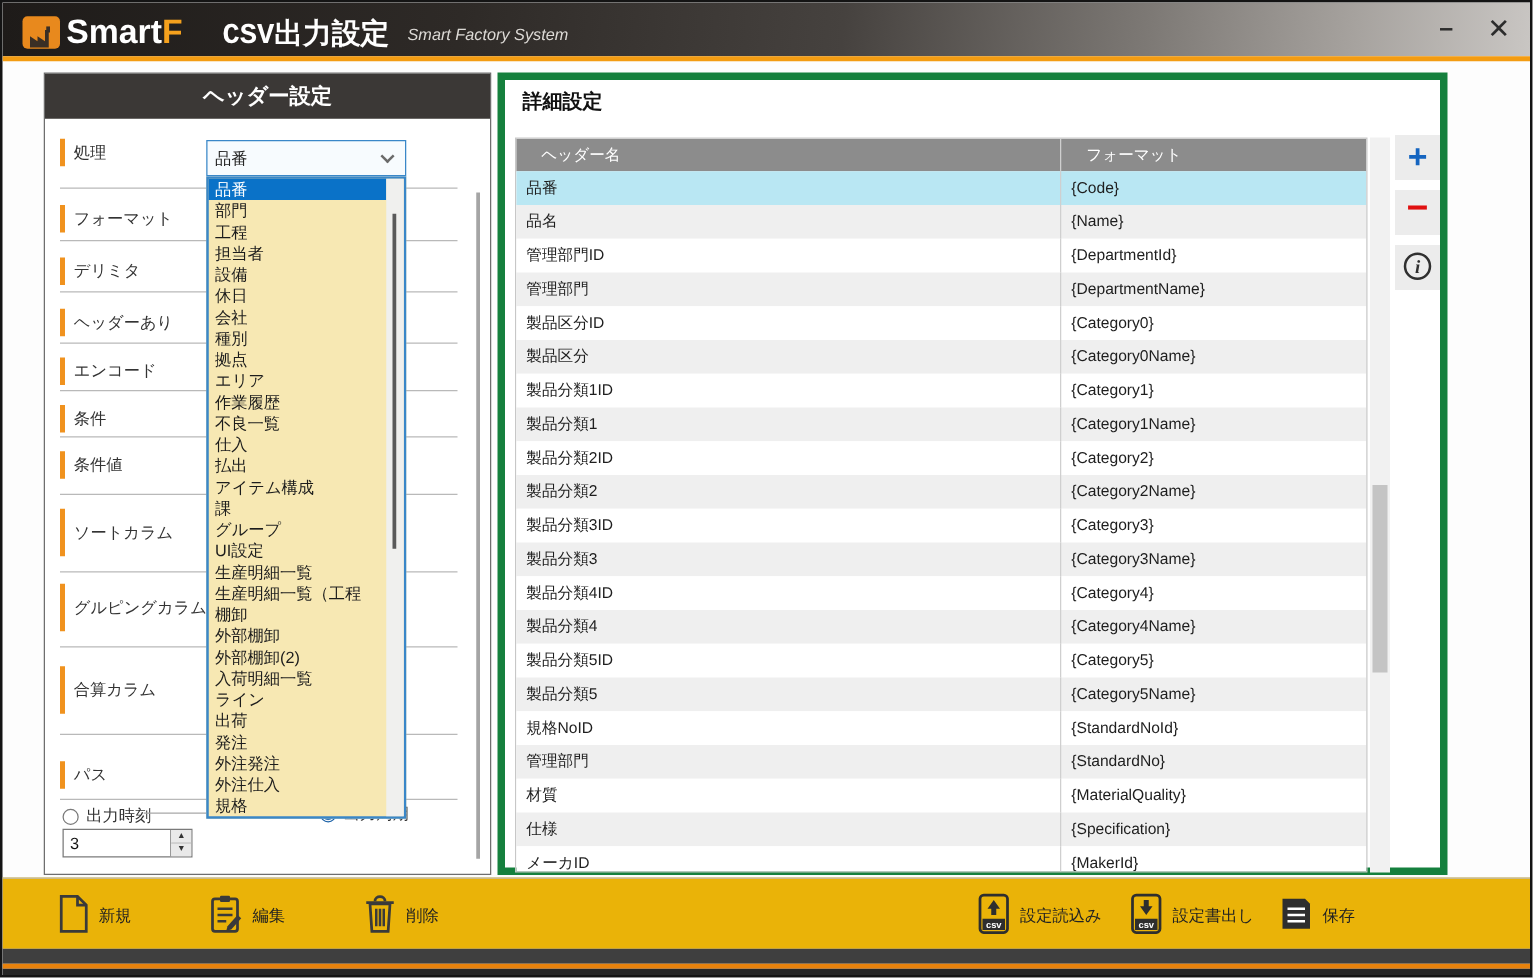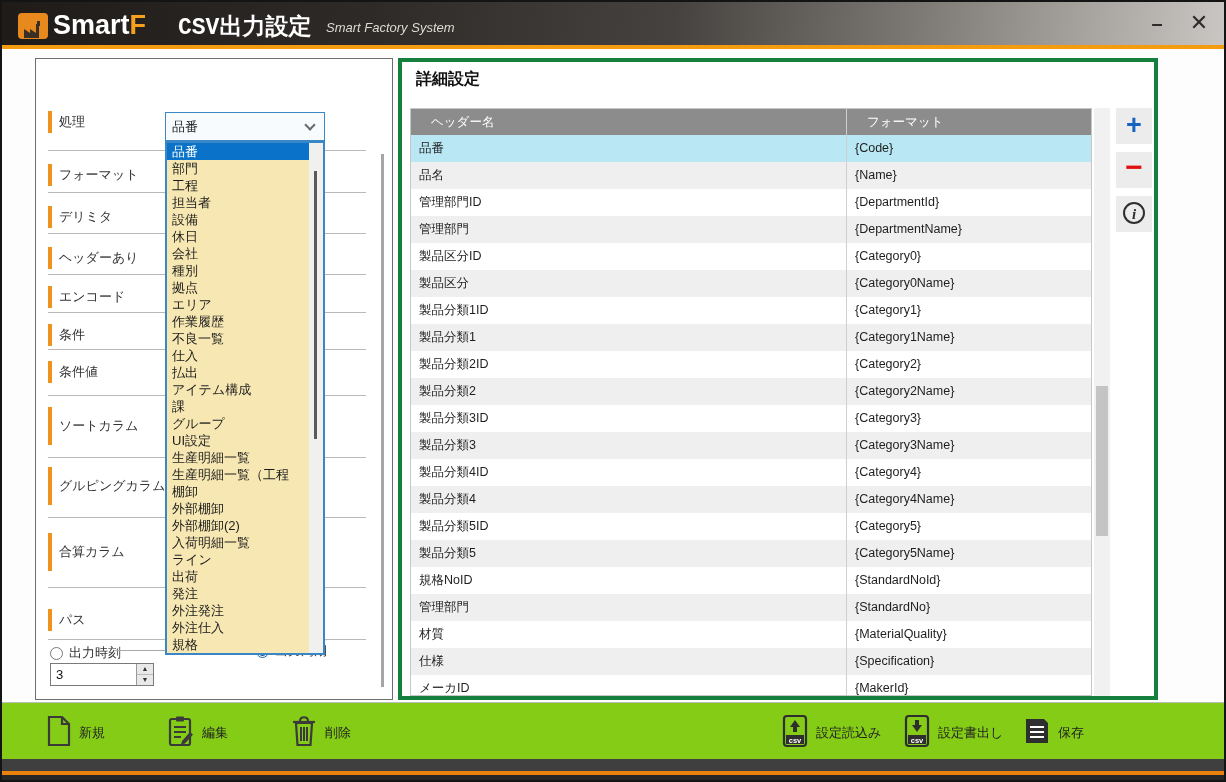--- a/index.html
+++ b/index.html
@@ -63,21 +63,21 @@
   .spinner { position:absolute; left:47px; top:660px; width:104px; height:23px;
     border:1px solid #7a7a7a; background:#fff; display:flex; }
   .spinner .num { flex:1; font-size:13px; color:#111; padding:3px 0 0 5px; }
   .spinbtns { width:17px; display:flex; flex-direction:column; border-left:1px solid #999; }
   .spinbtns div { flex:1; background:#e9e9e9; border-bottom:1px solid #bbb; font-size:7px;
     color:#333; text-align:center; line-height:10px; cursor:pointer; }
   .spinbtns div:last-child { border-bottom:none; }
 
   
   .rpanel { position:absolute; left:396px; top:56px; width:760px; height:642px;
-    background:#fff; border:4px solid #15803d; }
+    background:#fff; border:6px solid #15803d; }
   .rheader { position:absolute; left:14px; top:7px; font-size:16px; font-weight:bold; color:#111; }
   .tablewrap { position:absolute; left:8px; top:46px; width:682px; height:588px;
     overflow:hidden; border:1px solid #c7c7c7; }
   .thead { height:26px; background:#8c8c8c; display:flex; }
   .thead div { color:#fff; font-size:12.5px; line-height:26px; padding-left:20px; }
   .tc1 { width:436px; border-right:1px solid #cfcfcf; }
   .tc2 { flex:1; }
   .trow { height:27px; display:flex; background:#fff; cursor:default; }
   .trow:nth-child(odd) { background:#efefef; }
   .trow.sel { background:#b9e7f3 !important; }
@@ -89,21 +89,21 @@
   .sidebtn { position:absolute; left:1114px; width:36px; height:36px; background:#ececec;
     text-align:center; cursor:pointer; }
   .sidebtn.add { top:106px; color:#1565c0; font-size:27px; font-weight:bold; line-height:34px; }
   .sidebtn.rem { top:150px; color:#e01010; font-size:30px; font-weight:bold; line-height:30px; }
   .sidebtn.info { top:194px; }
   .icircle { display:inline-block; margin-top:6px; width:22px; height:22px; border:2px solid #2f2f2f;
     border-radius:50%; font-family:"Liberation Serif","DejaVu Serif",serif; font-style:italic;
     font-weight:bold; font-size:15px; color:#2f2f2f; line-height:20px; }
 
   
-  .toolbar { position:absolute; left:0; top:700px; width:100%; height:57px; background:#84cc16;
+  .toolbar { position:absolute; left:0; top:700px; width:100%; height:57px; background:#eab308;
     border-top:1px solid #bdbdbd; }
   .tbtn { position:absolute; top:10px; height:40px; display:flex; align-items:center; cursor:pointer; }
   .tbtn .lbl { font-size:13px; color:#222; margin-left:7px; }
   .bbar1 { position:absolute; left:0; top:757px; width:100%; height:12px; background:#3f3f3f; }
   .bbar2 { position:absolute; left:0; top:769px; width:100%; height:4px; background:#e8820c; }
   .bbar3 { position:absolute; left:0; top:773px; width:100%; height:7px; background:#262626; }
 </style>
 </head>
 <body>
 
@@ -119,20 +119,21 @@
       </span>
       <span class="brand"><span>Smart</span><span class="f">F</span></span>
     </div>
     <span class="wtitle">CSV出力設定</span>
     <span class="wsub">Smart Factory System</span>
     <span class="winbtn min">–</span>
     <span class="winbtn cls">✕</span>
   </div>
 
   <div class="lpanel">
+    <div class="lheader">ヘッダー設定</div>
 
     <div class="lfield" style="top:52px">
         <span class="obar h22"></span>
         <span class="txt">処理</span>
       </div>
     <div class="lsep" style="top:91px"></div>
     <div class="lfield" style="top:105px">
         <span class="obar h22"></span>
         <span class="txt">フォーマット</span>
       </div>

